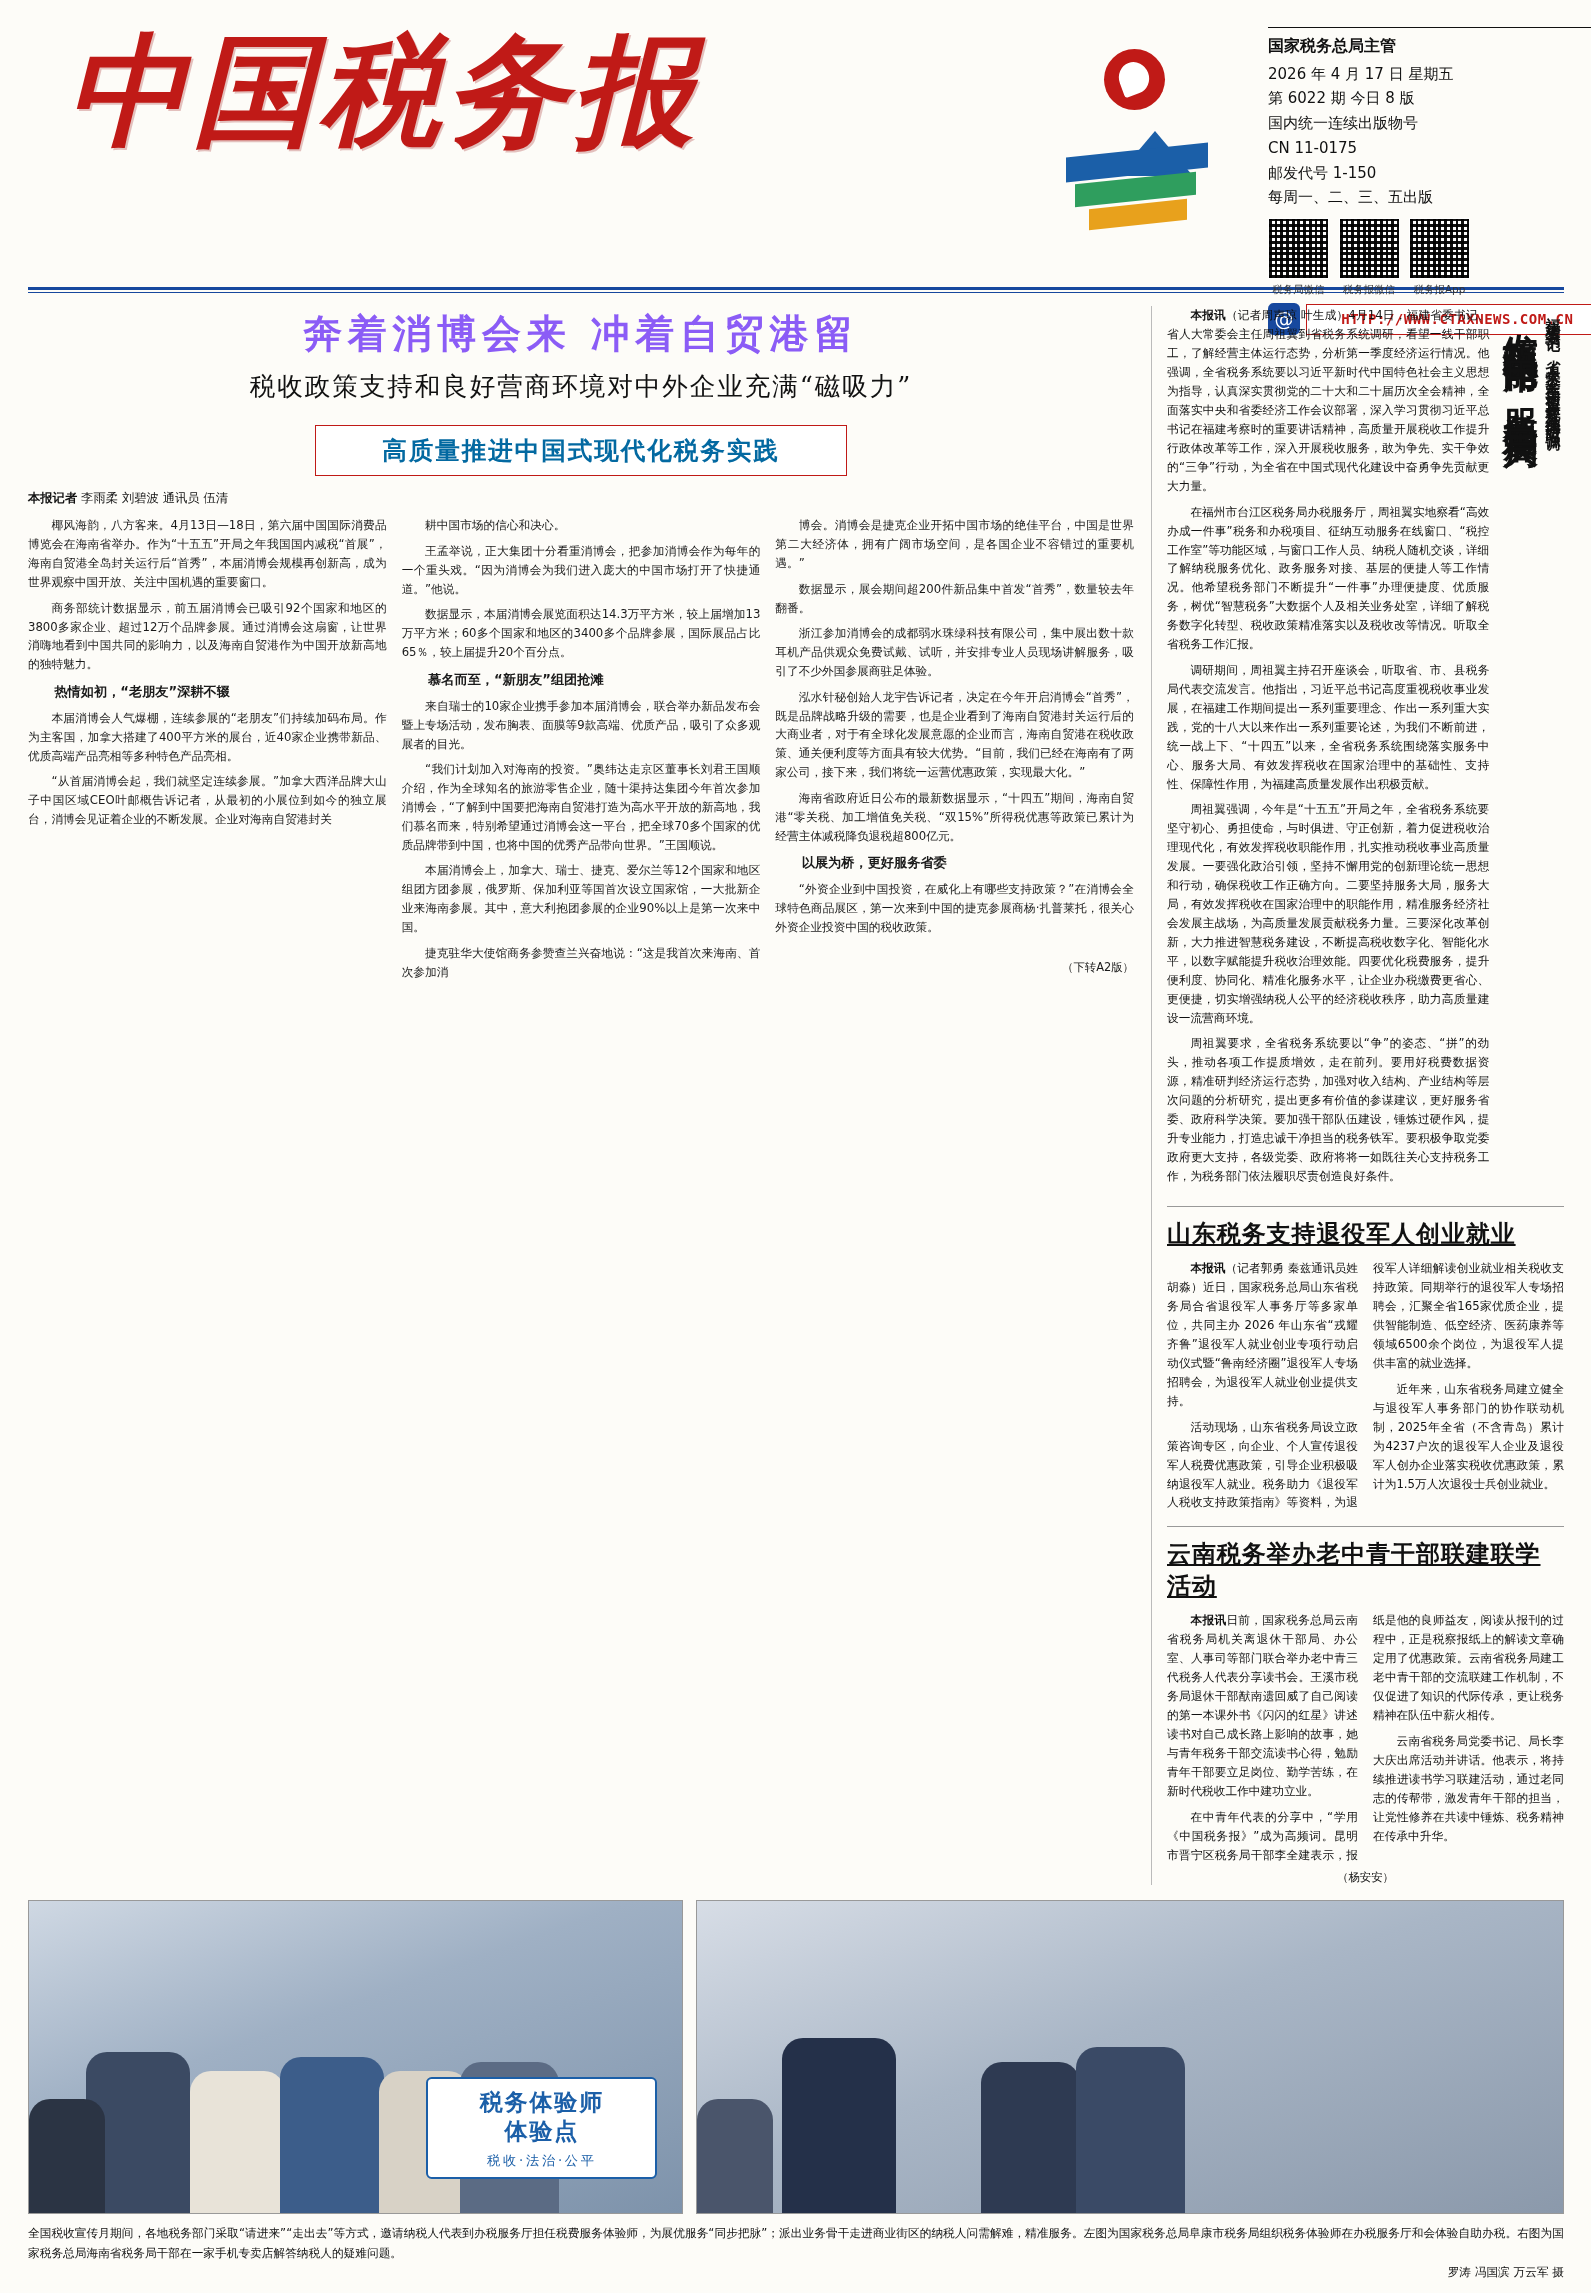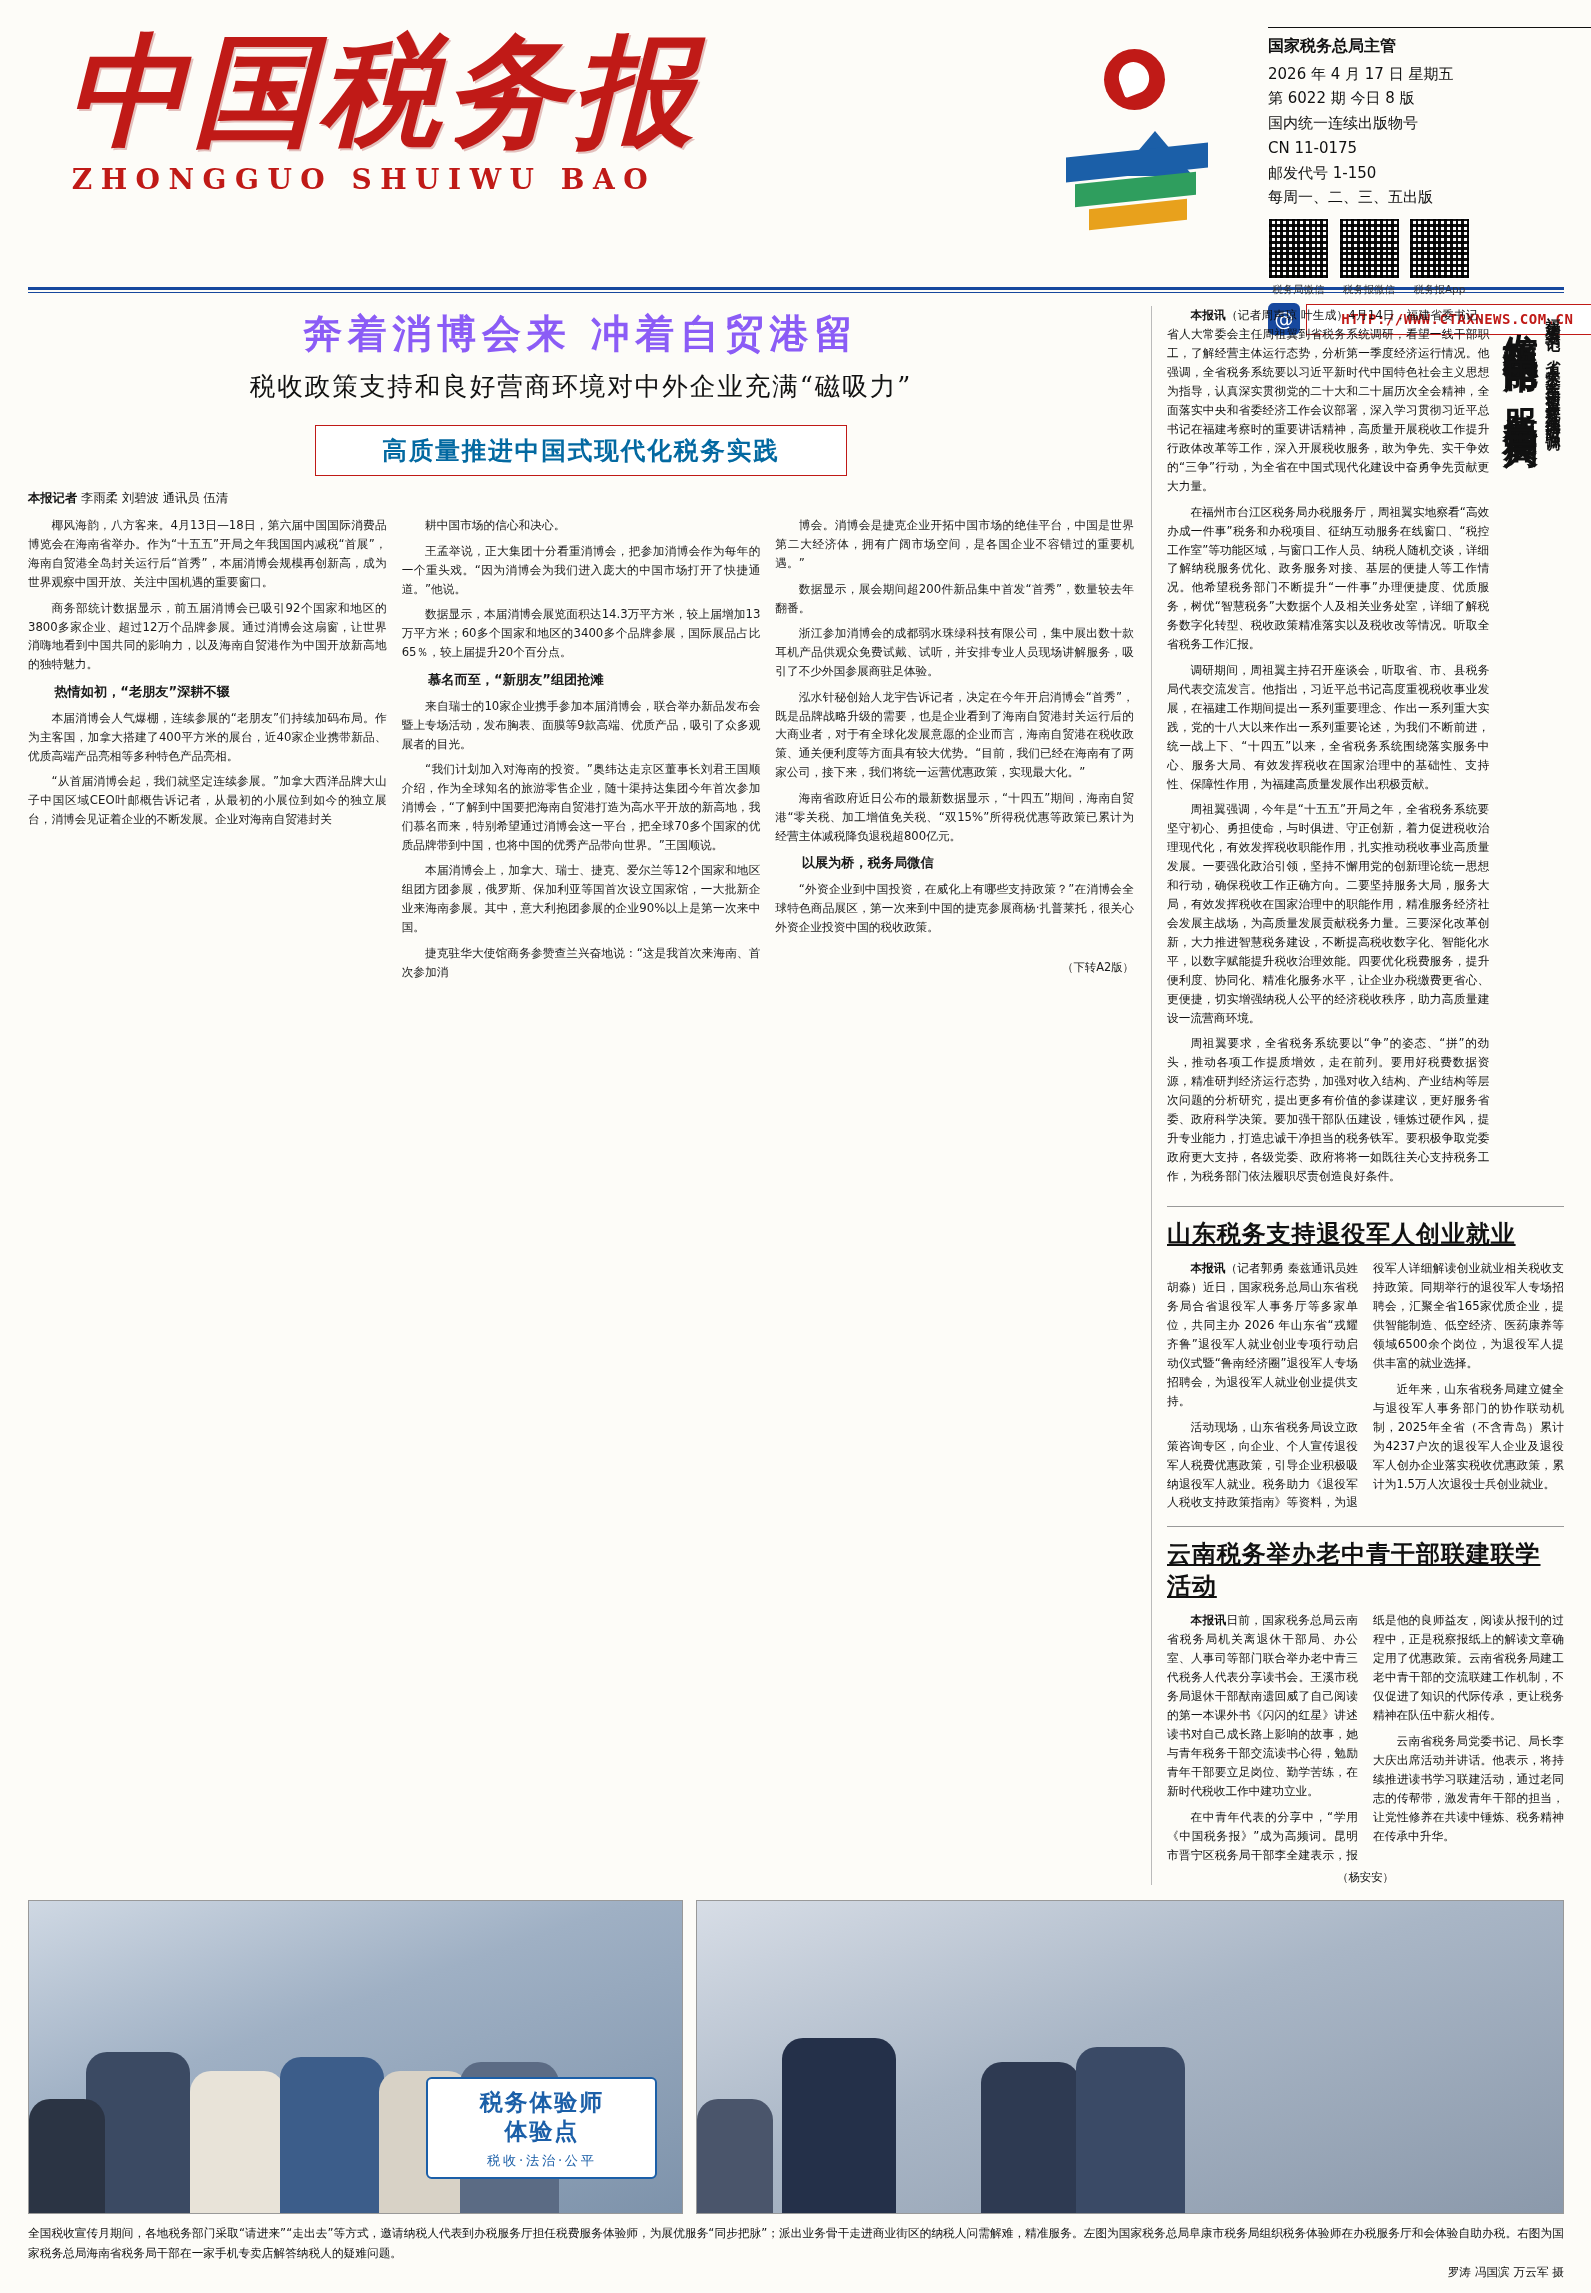--- a/index.html
+++ b/index.html
@@ -139,21 +139,20 @@
   .signoff{text-align:center;font-size:11.4px;margin-top:5.7px;}
 </style>
 </head>
 <body>
 
 <div class="page">
 
   <div class="masthead">
     <div class="mast-left">
       <div class="mast-title">中国税务报</div>
-      <div class="mast-pinyin">ZHONGGUO  SHUIWU  BAO</div>
     </div>
 
     <div class="mast-mid">
       <div class="logo-circle"></div>
       <div class="emblem">
         <div class="wedge"></div>
         <div class="band1"></div>
         <div class="band2"></div>
         <div class="band3"></div>
       </div>
@@ -223,21 +222,21 @@
           <p>“我们计划加入对海南的投资。”奥纬达走京区董事长刘君王国顺介绍，作为全球知名的旅游零售企业，随十渠持达集团今年首次参加消博会，“了解到中国要把海南自贸港打造为高水平开放的新高地，我们慕名而来，特别希望通过消博会这一平台，把全球70多个国家的优质品牌带到中国，也将中国的优秀产品带向世界。”王国顺说。</p>
           <p>本届消博会上，加拿大、瑞士、捷克、爱尔兰等12个国家和地区组团方团参展，俄罗斯、保加利亚等国首次设立国家馆，一大批新企业来海南参展。其中，意大利抱团参展的企业90%以上是第一次来中国。</p>
           <p>捷克驻华大使馆商务参赞查兰兴奋地说：“这是我首次来海南、首次参加消</p>
         </div>
         <div class="col">
           <p>博会。消博会是捷克企业开拓中国市场的绝佳平台，中国是世界第二大经济体，拥有广阔市场空间，是各国企业不容错过的重要机遇。”</p>
           <p>数据显示，展会期间超200件新品集中首发“首秀”，数量较去年翻番。</p>
           <p>浙江参加消博会的成都弱水珠绿科技有限公司，集中展出数十款耳机产品供观众免费试戴、试听，并安排专业人员现场讲解服务，吸引了不少外国参展商驻足体验。</p>
           <p>泓水针秘创始人龙宇告诉记者，决定在今年开启消博会“首秀”，既是品牌战略升级的需要，也是企业看到了海南自贸港封关运行后的大商业者，对于有全球化发展意愿的企业而言，海南自贸港在税收政策、通关便利度等方面具有较大优势。“目前，我们已经在海南有了两家公司，接下来，我们将统一运营优惠政策，实现最大化。”</p>
           <p>海南省政府近日公布的最新数据显示，“十四五”期间，海南自贸港“零关税、加工增值免关税、“双15%”所得税优惠等政策已累计为经营主体减税降负退税超800亿元。</p>
-          <p class="sec-title">以展为桥，税务局微信</p>
+          <p class="sec-title">以展为桥，更好服务省委</p>
           <p>“外资企业到中国投资，在威化上有哪些支持政策？”在消博会全球特色商品展区，第一次来到中国的捷克参展商杨·扎普莱托，很关心外资企业投资中国的税收政策。</p>
           <div class="jump">（下转A2版）</div>
         </div>
       </div>
     </div>
 
     <div class="right-col">
       <div class="vtitle-wrap">
         <div style="display:flex;flex-direction:row-reverse;">
           <div class="vtitle small">福建省委书记、省人大常委会主任周祖翼在税务系统调研时强调</div>

